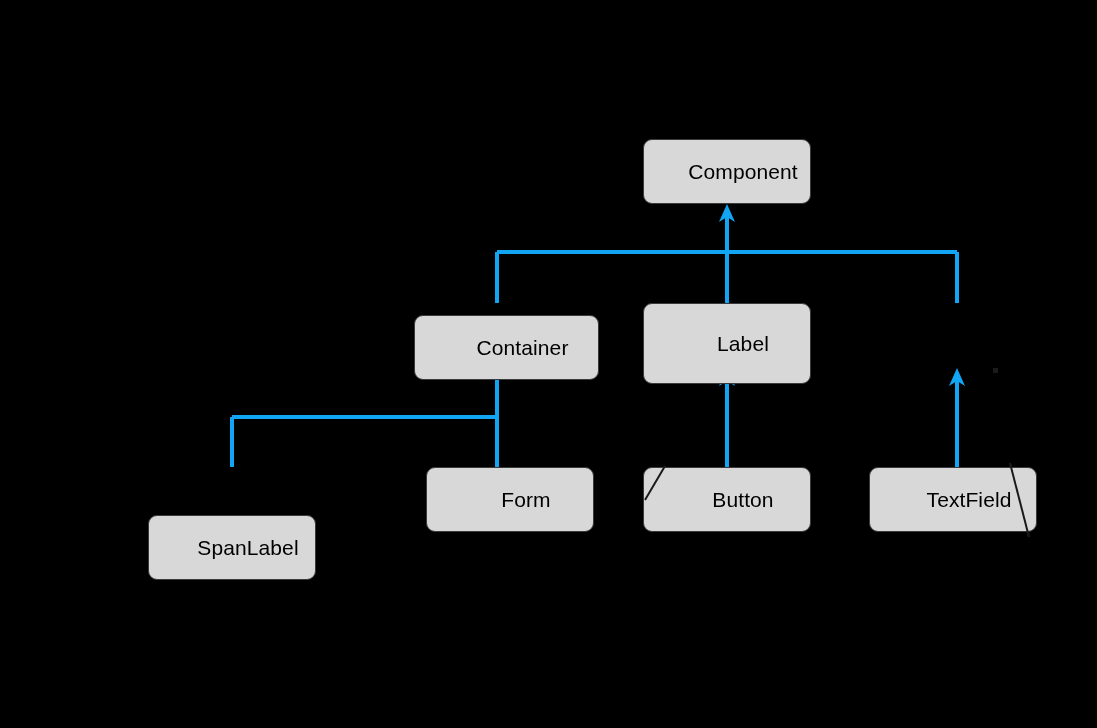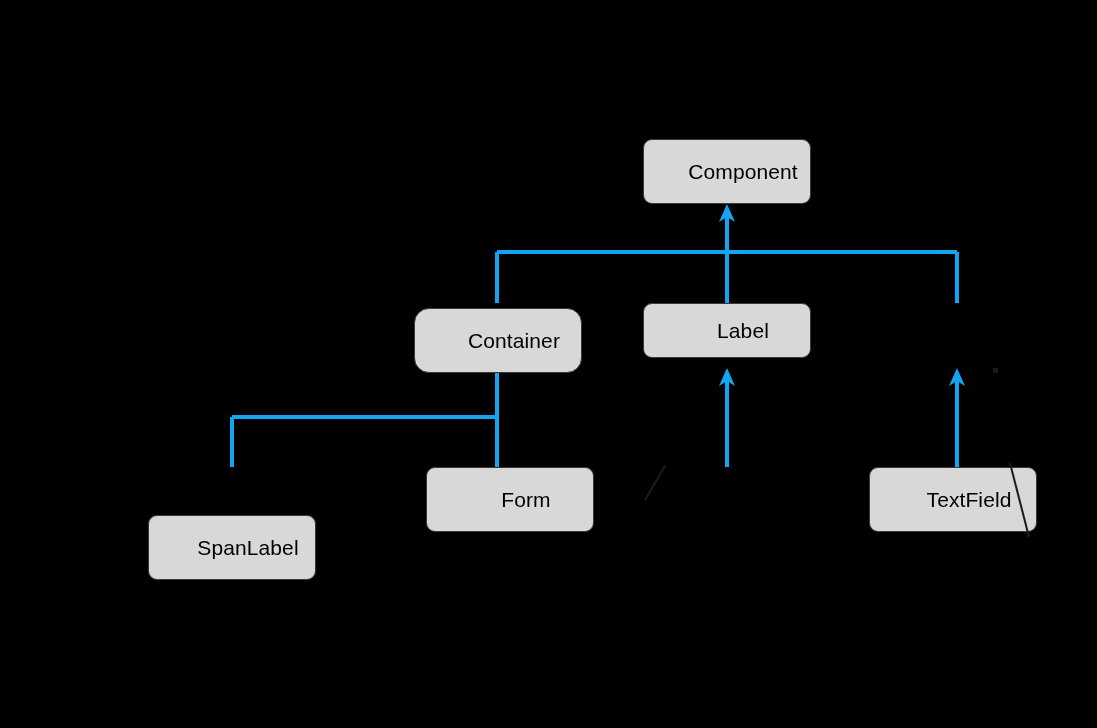--- a/index.html
+++ b/index.html
@@ -88,37 +88,40 @@
     <g stroke="#12a5f4" stroke-width="4" fill="none">
       <path d="M 957 467 L 957 378"></path>
     </g>
     <path d="M 957 368 L 949 386 L 957 381 L 965 386 Z" fill="#12a5f4"></path>
   </svg>
 
   <div class="node" style="left:643px; top:139px; width:168px; height:65px;">
     <span class="node-label">Component</span>
   </div>
 
-  <div class="node" style="left:414px; top:308px; width:168px; height:65px;border-radius:15px;">
+  <div class="node" style="left:414px; top:315px; width:185px; height:65px;">
     <span class="node-label">Container</span>
   </div>
 
-  <div class="node" style="left:643px; top:303px; width:168px; height:55px;">
+  <div class="node" style="left:643px; top:303px; width:168px; height:81px;">
     <span class="node-label">Label</span>
   </div>
 
 
   <div class="node" style="left:148px; top:467px; width:168px; height:65px;margin-top:48px;">
     <span class="node-label">SpanLabel</span>
   </div>
 
   <div class="node" style="left:414px; top:467px; width:168px; height:65px;margin-left:12px;">
     <span class="node-label">Form</span>
   </div>
 
+  <div class="node" style="left:643px; top:467px; width:168px; height:65px;">
+    <span class="node-label">Button</span>
+  </div>
 
   <div class="node" style="left:869px; top:467px; width:168px; height:65px;">
     <span class="node-label">TextField</span>
   </div>
 
   <svg style="position:absolute; left:0; top:0; pointer-events:none;" viewBox="0 0 1097 728" width="1097" height="728" xmlns="http://www.w3.org/2000/svg" aria-hidden="true">
     <line x1="665" y1="466" x2="645" y2="500" stroke="#1a1a1a" stroke-width="2"></line>
     <line x1="1010" y1="463" x2="1029" y2="537" stroke="#1a1a1a" stroke-width="2"></line>
     <rect x="993" y="368" width="5" height="5" fill="#1a1a1a"></rect>
   </svg>

